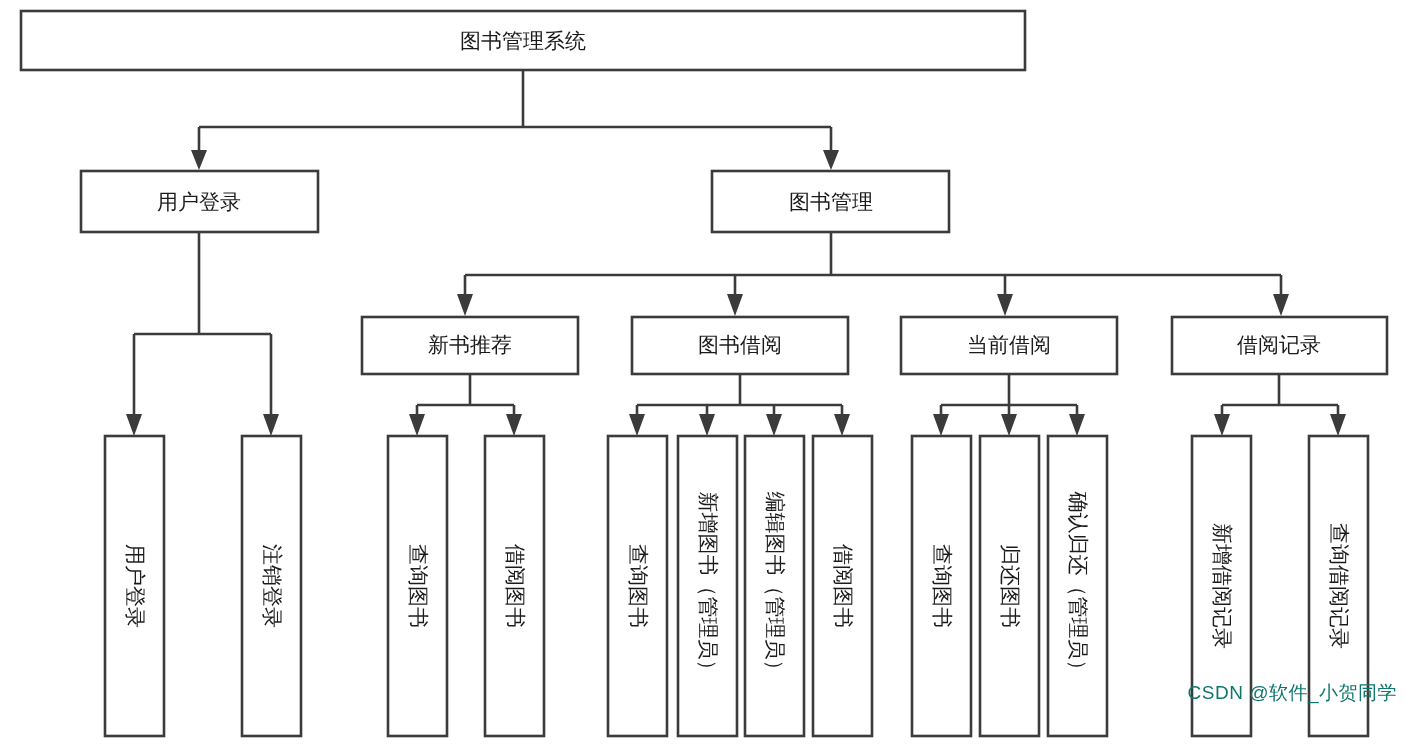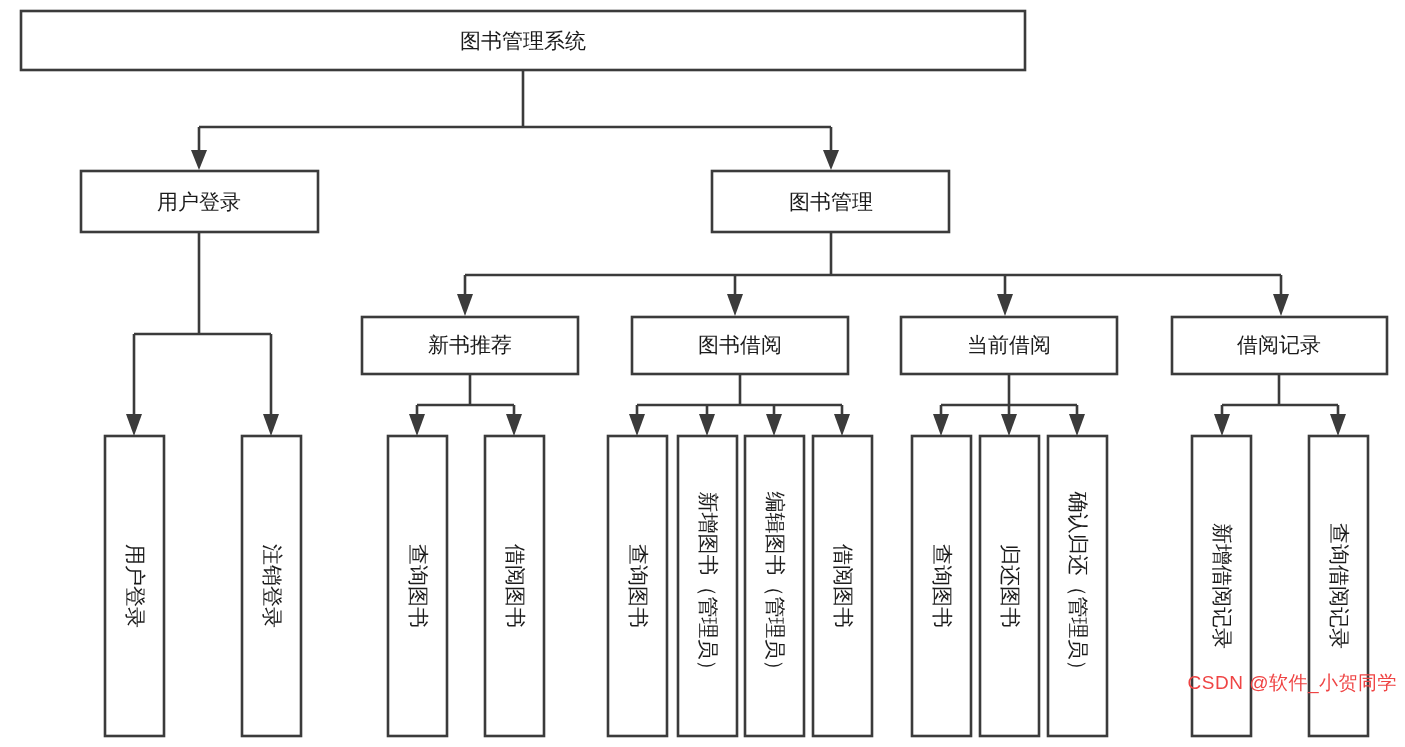--- a/index.html
+++ b/index.html
@@ -52,24 +52,24 @@
   .node-label-v {
     font-family: "Liberation Sans", "DejaVu Sans", sans-serif;
     font-size: 21px;
     fill: #1b1b1b;
     text-anchor: middle;
     dominant-baseline: middle;
   }
   .watermark {
     position: absolute;
     right: 8px;
-    bottom: 16px;
+    bottom: 6px;
     font-family: "Liberation Sans", "DejaVu Sans", sans-serif;
     font-size: 19px;
-    color: #ef4444;
+    color: #0f766e;
     white-space: nowrap;
     letter-spacing: 0.5px;
     user-select: none;
   }
 </style>
 </head>
 <body>
 
 <div id="diagram-root">
 

